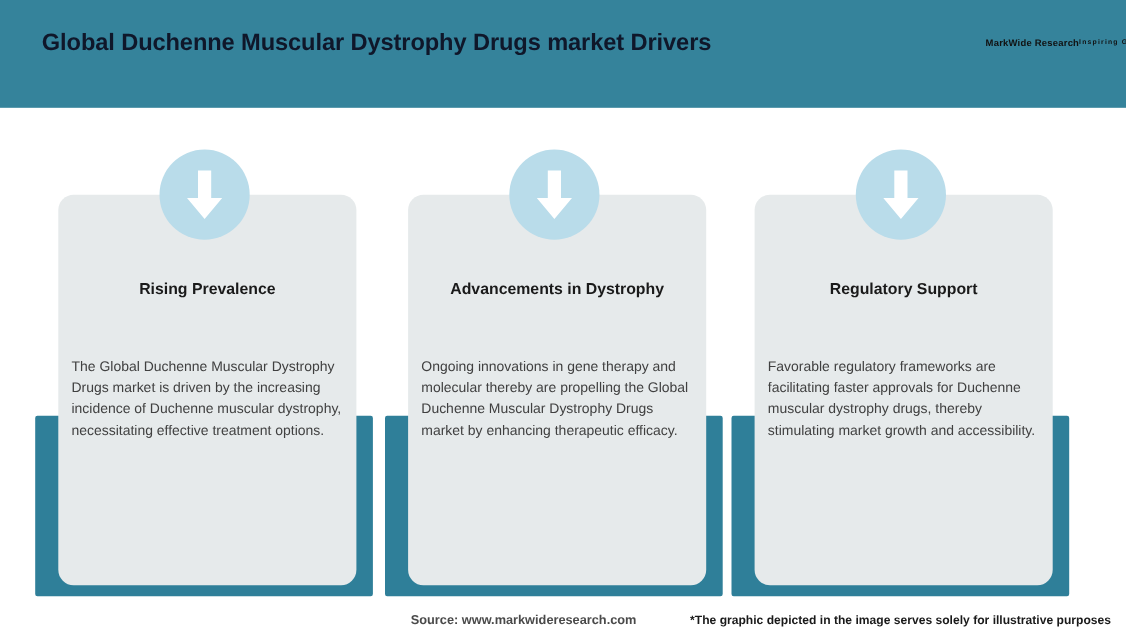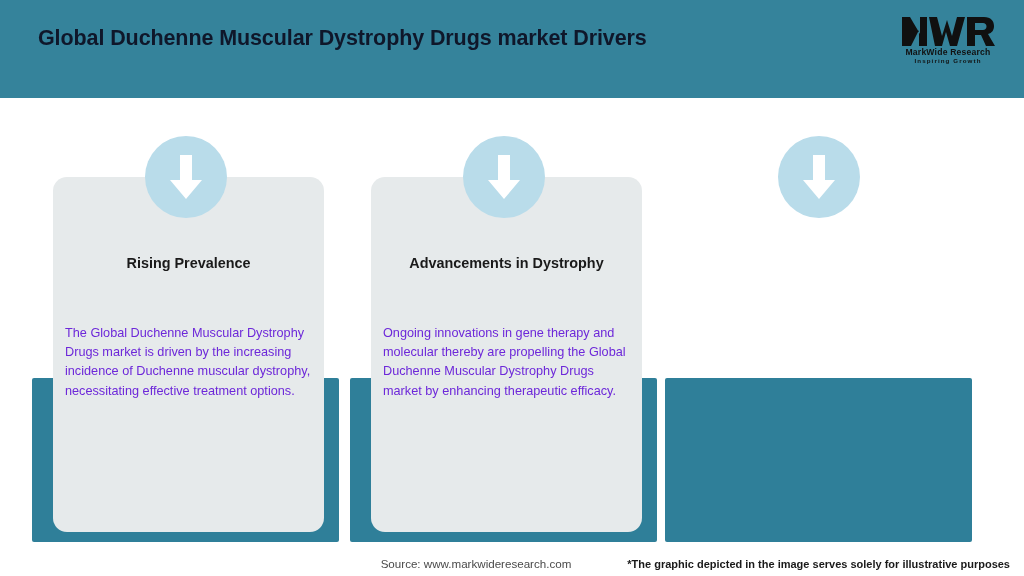--- a/index.html
+++ b/index.html
@@ -39,23 +39,23 @@
   }
 
   
   .logo {
     position: absolute;
     right: 24px;
     top: 10px;
     width: 104px;
     height: 58px;
     display: flex;
-    flex-direction: column;
+    flex-direction: row;
     align-items: center;
-    justify-content: center;
+    justify-content: space-between;
   }
   .logo-mark {
     width: 96px;
     height: 34px;
     display: block;
   }
   .logo-name {
     color: #111111;
     font-size: 8.6px;
     font-weight: bold;
@@ -122,21 +122,21 @@
     color: #1a1a1a;
     font-size: 14.4px;
     font-weight: bold;
     line-height: 18px;
   }
   .card-body {
     position: absolute;
     left: 12px;
     top: 147px;
     width: 252px;
-    color: #6d28d9;
+    color: #404040;
     font-size: 12.7px;
     line-height: 19.2px;
     text-align: left;
   }
 
   
   .icon-badge {
     position: absolute;
     left: 113px;
     top: 38px;
@@ -153,21 +153,21 @@
 
   
   .footer-source {
     position: absolute;
     left: 0;
     top: 557px;
     width: 952px;
     text-align: center;
     color: #4a4a4a;
     font-size: 11.6px;
-    font-weight: normal;
+    font-weight: bold;
     line-height: 14px;
   }
   .footer-disclaimer {
     position: absolute;
     right: 14px;
     top: 559px;
     color: #1a1a1a;
     font-size: 11px;
     font-weight: bold;
     line-height: 11px;
@@ -214,20 +214,24 @@
     </div>
     <div class="icon-badge">
       <svg width="40" height="48" viewBox="0 0 40 48">
         <path d="M14 2 L26 2 L26 27 L36 27 L20 46 L4 27 L14 27 Z" fill="#ffffff"></path>
       </svg>
     </div>
   </div>
 
   <div class="card-group g3">
     <div class="card-frame"></div>
+    <div class="card">
+      <div class="card-title">Regulatory Support</div>
+      <div class="card-body">Favorable regulatory frameworks are facilitating faster approvals for Duchenne muscular dystrophy drugs, thereby stimulating market growth and accessibility.</div>
+    </div>
     <div class="icon-badge">
       <svg width="40" height="48" viewBox="0 0 40 48">
         <path d="M14 2 L26 2 L26 27 L36 27 L20 46 L4 27 L14 27 Z" fill="#ffffff"></path>
       </svg>
     </div>
   </div>
 
 </div>
 
 <div class="footer-source">Source: www.markwideresearch.com</div>

